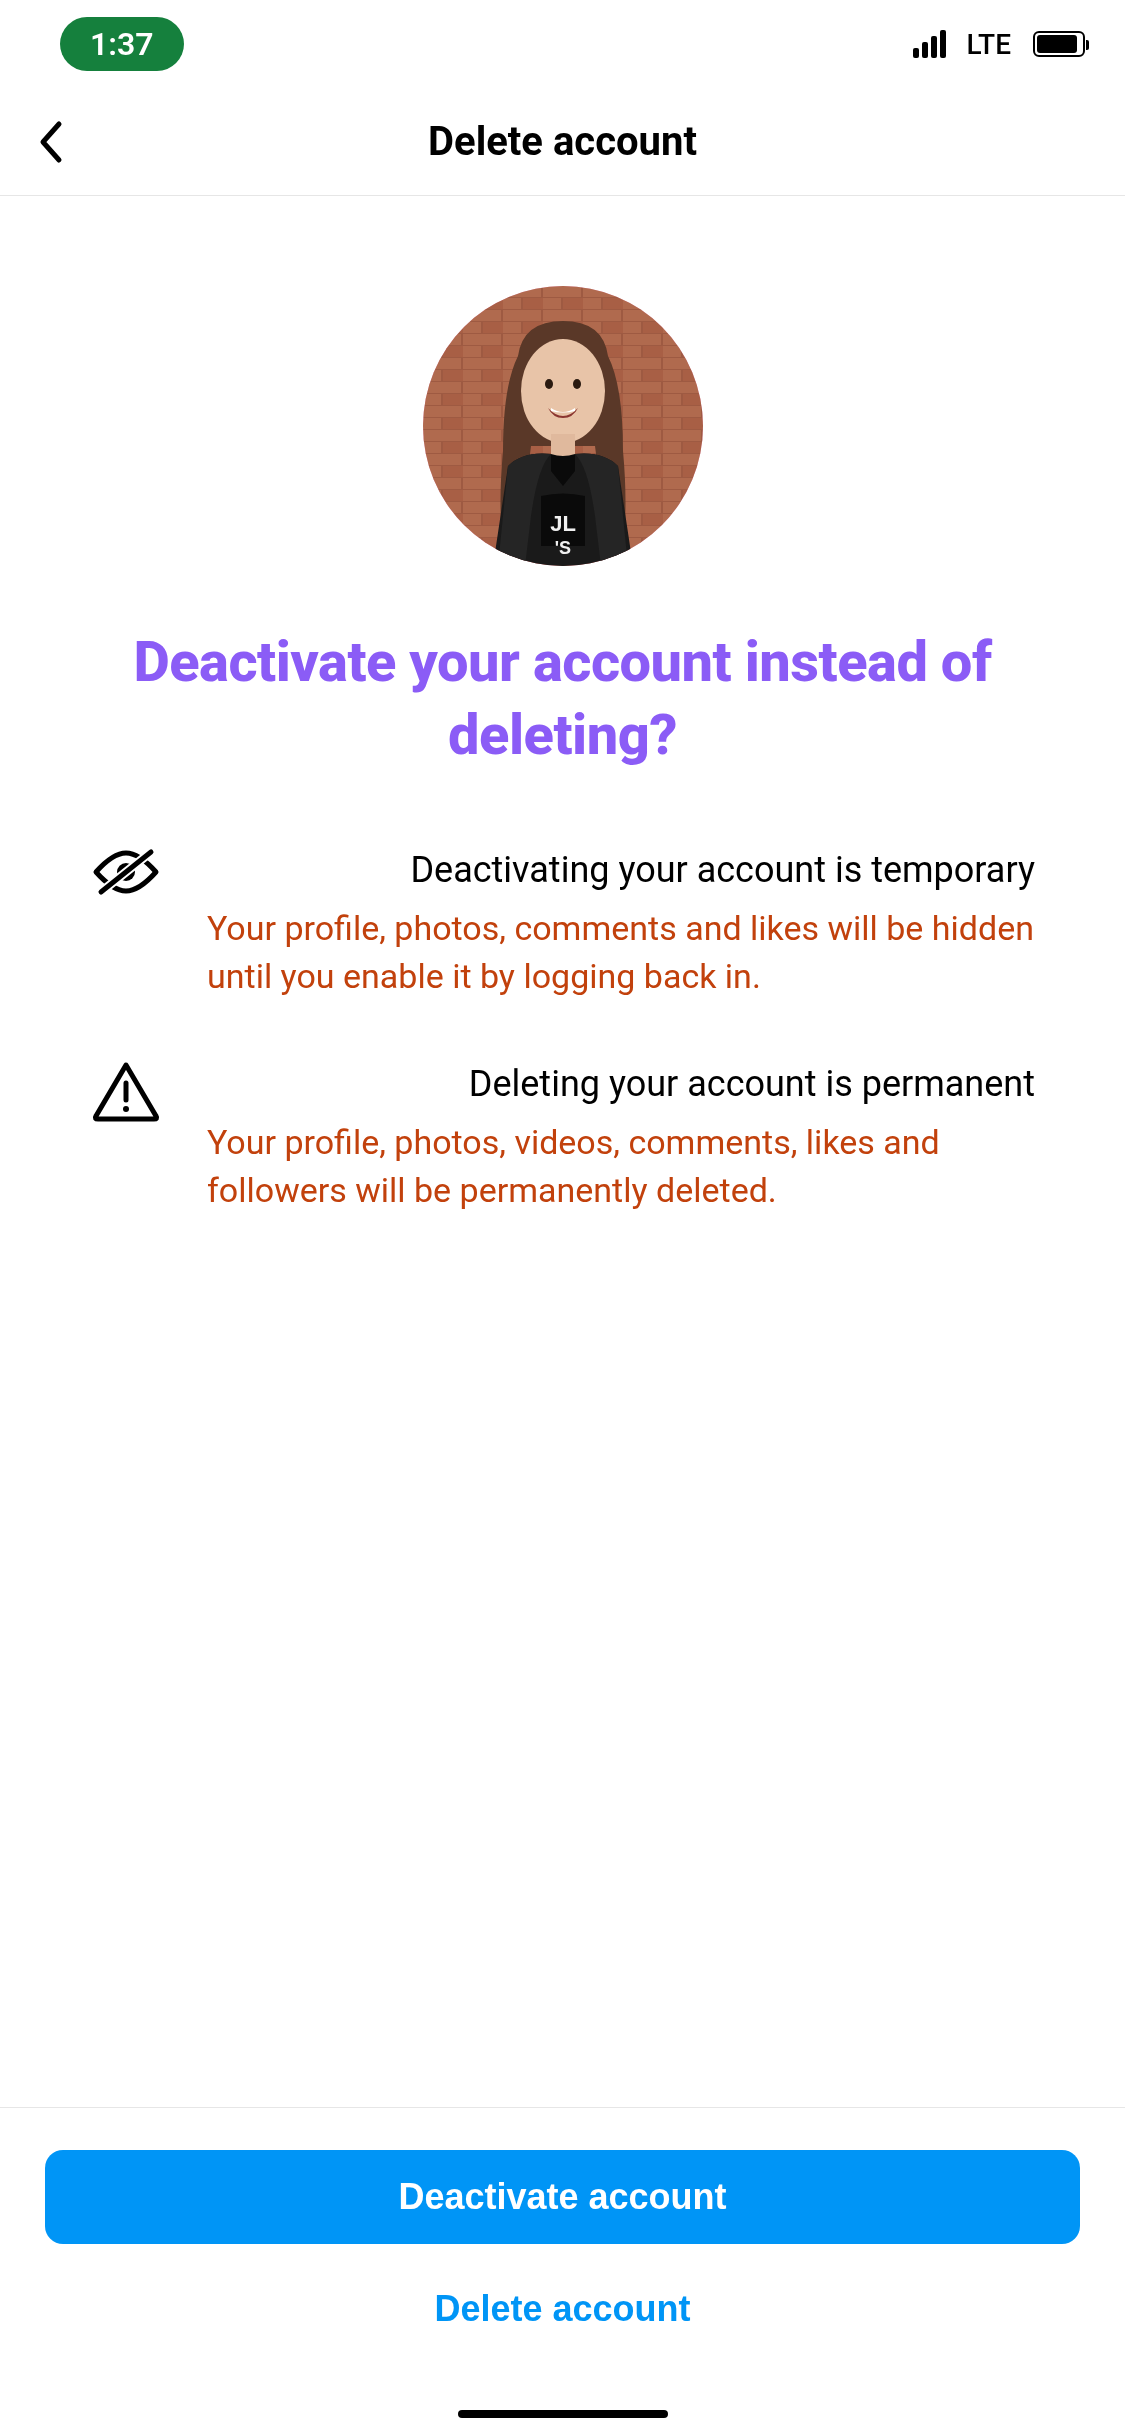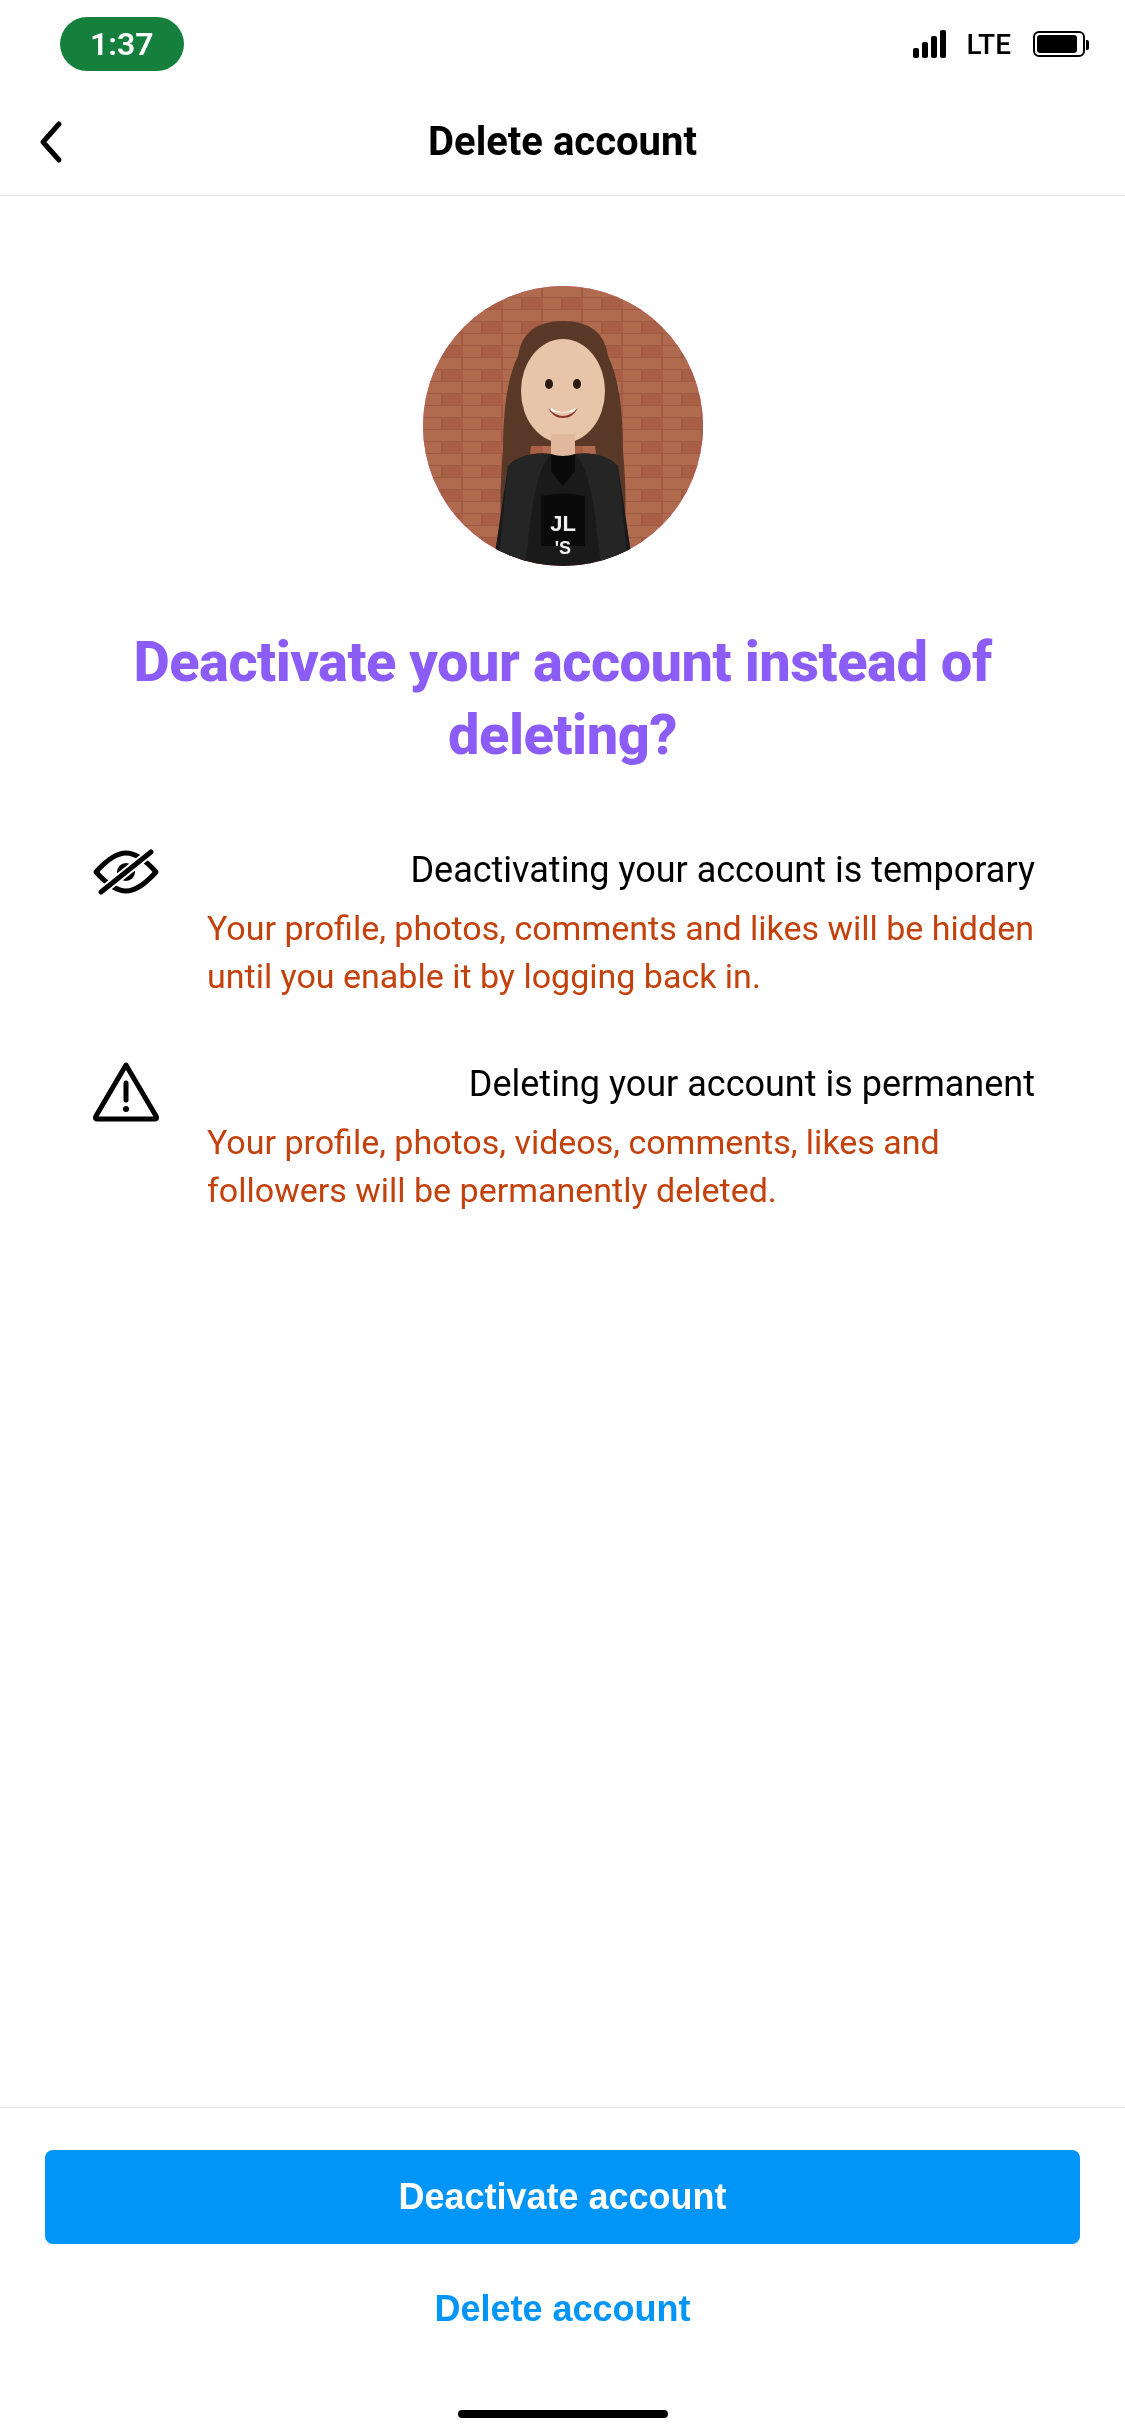--- a/index.html
+++ b/index.html
@@ -120,21 +120,21 @@
       display: flex;
       justify-content: center;
       margin-bottom: 60px;
     }
     .avatar {
       width: 280px;
       height: 280px;
       border-radius: 50%;
       overflow: hidden;
       position: relative;
-      background: #ec4899;
+      background: #f9a8d4;
     }
     .avatar svg {
       width: 100%;
       height: 100%;
     }
     
     .headline {
       font-size: 56px;
       font-weight: 800;
       text-align: center;
@@ -184,21 +184,21 @@
       padding: 42px 45px 80px;
     }
     .primary-button {
       width: 100%;
       height: 94px;
       background: #0095f6;
       color: #ffffff;
       font-size: 36px;
       font-weight: 700;
       border: none;
-      border-radius: 8px;
+      border-radius: 18px;
       cursor: pointer;
       display: flex;
       align-items: center;
       justify-content: center;
     }
     .secondary-button {
       width: 100%;
       height: 94px;
       background: transparent;
       color: #0095f6;

